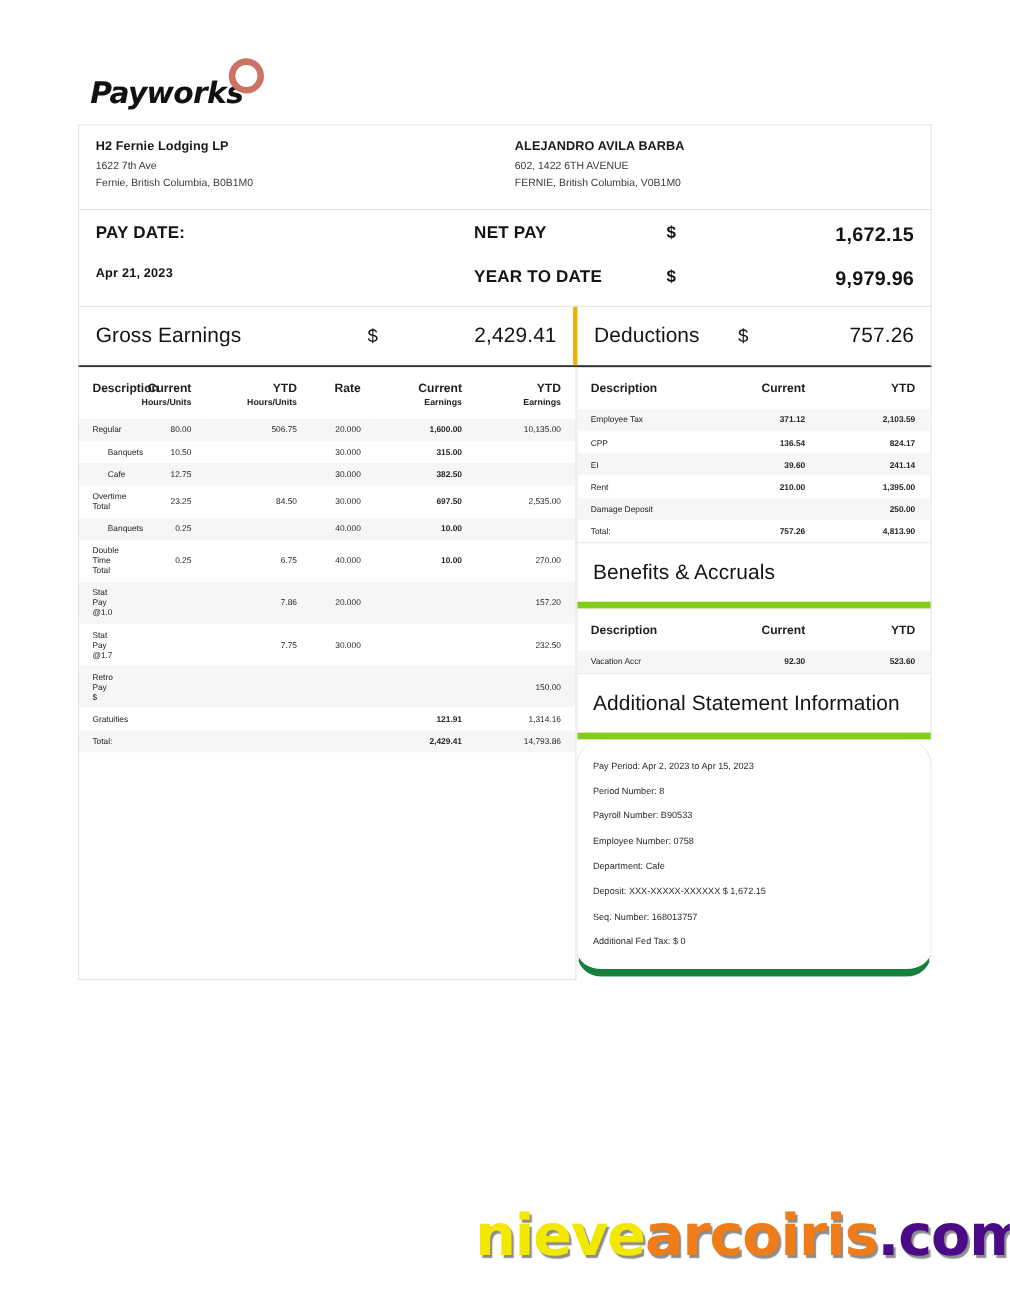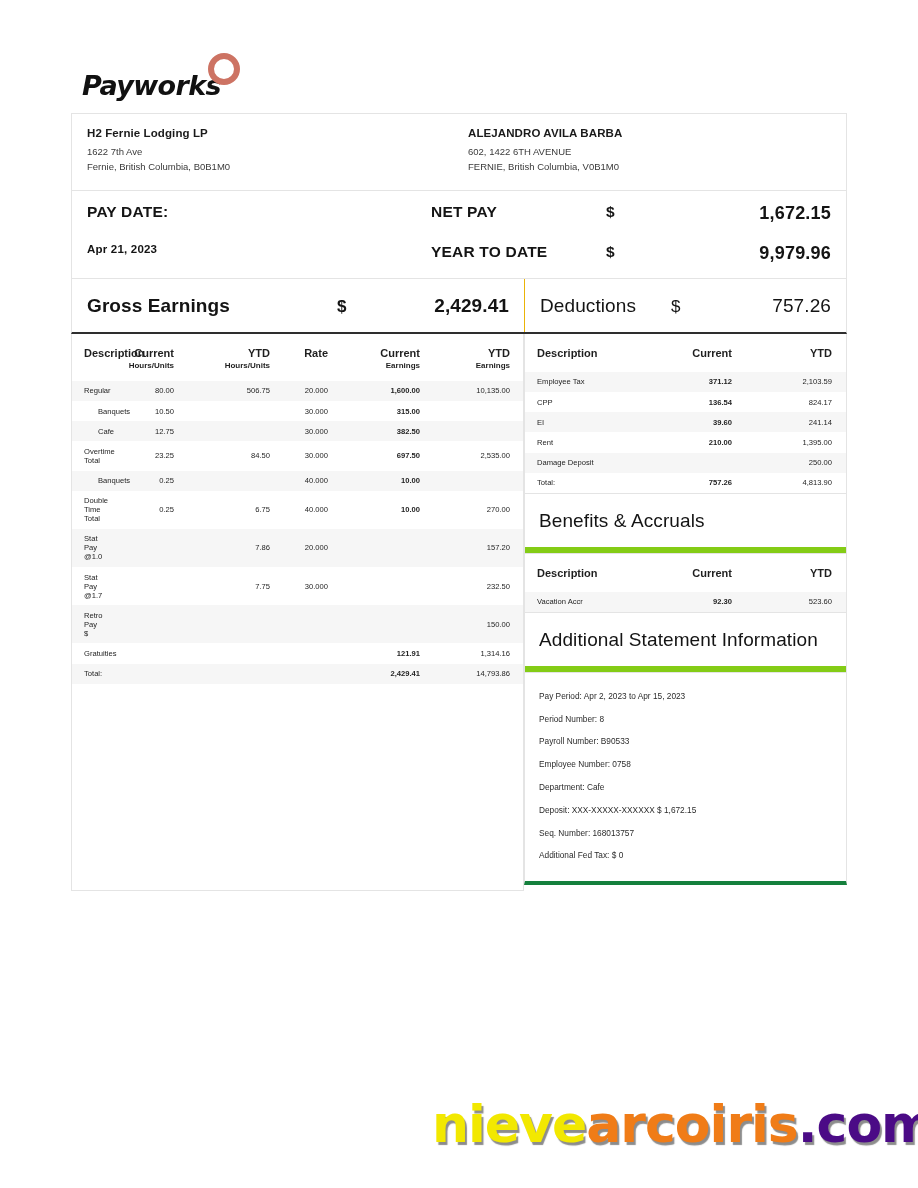--- a/index.html
+++ b/index.html
@@ -131,22 +131,21 @@
     border-bottom: 2px solid #2e2e2e;
   }
   .sum-cell {
     padding: 16px 15px 15px 15px;
     display: flex;
     align-items: baseline;
     box-sizing: border-box;
   }
   .sum-cell.left {
     width: 453px;
-    border-right: 1px solid #eab308;
-    font-weight: bold;
+    border-right: 4px solid #eab308;
   }
   .sum-cell.right { flex: 1; }
   .sum-title {
     flex: 1;
     font-size: 19px;
     color: #141414;
     letter-spacing: 0.1px;
   }
   .sum-cur {
     width: 60px;
@@ -243,21 +242,21 @@
     vertical-align: top;
   }
   .dtable td {
     font-size: 7.6px;
     color: #242424;
     padding: 5.6px 0;
   }
   .dtable tr.alt td { background: #f6f6f6; }
   .d-desc { text-align: left; padding-left: 12px !important; }
   .d-cur  { text-align: right; width: 96px; padding-right: 14px !important; }
-  .d-ytd  { text-align: right; width: 86px; padding-right: 14px !important; }
+  .d-ytd  { text-align: right; width: 86px; padding-right: 14px !important; font-weight: bold; }
 
   .section-head {
     font-size: 19px;
     color: #141414;
     padding: 16px 14px 15px 14px;
     letter-spacing: 0.1px;
     border-bottom: 6px solid #84cc16;
   }
 
   .info-list {
@@ -518,21 +517,21 @@
                 <td class="d-ytd">523.60</td>
               </tr>
             </tbody>
         </table>
       </div>
 
       <div class="rpanel">
         <div class="section-head">Additional Statement Information</div>
       </div>
 
-      <div class="rpanel" style="border-bottom:4px solid #15803d;">
+      <div class="rpanel" style="border-bottom:7px solid #15803d;border-radius:23px;">
         <div class="info-list">
             <div class="info-item">Pay Period: Apr 2, 2023 to Apr 15, 2023</div>
             <div class="info-item">Period Number: 8</div>
             <div class="info-item">Payroll Number: B90533</div>
             <div class="info-item">Employee Number: 0758</div>
             <div class="info-item">Department: Cafe</div>
             <div class="info-item">Deposit: XXX-XXXXX-XXXXXX $ 1,672.15</div>
             <div class="info-item">Seq. Number: 168013757</div>
             <div class="info-item">Additional Fed Tax: $ 0</div>
           </div>

